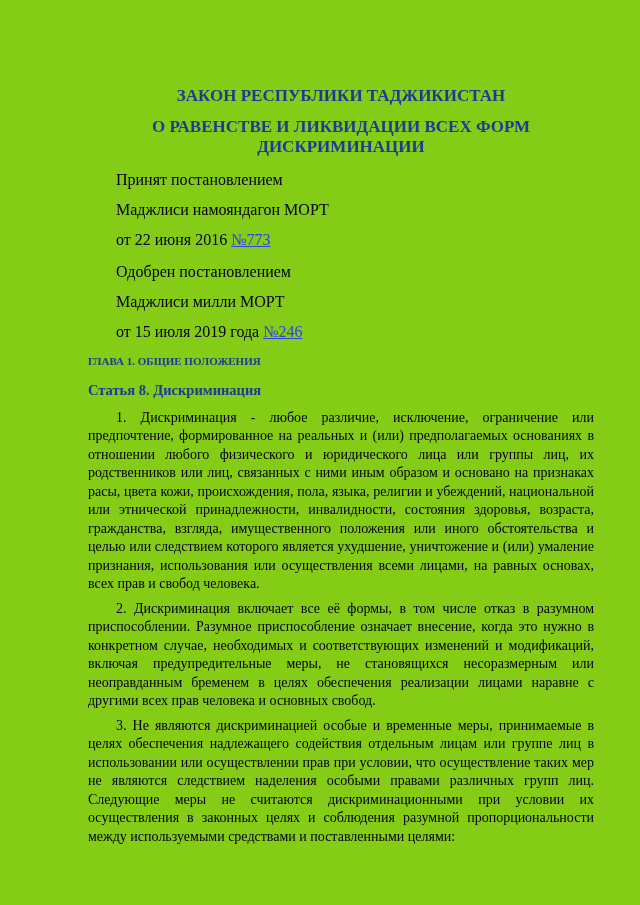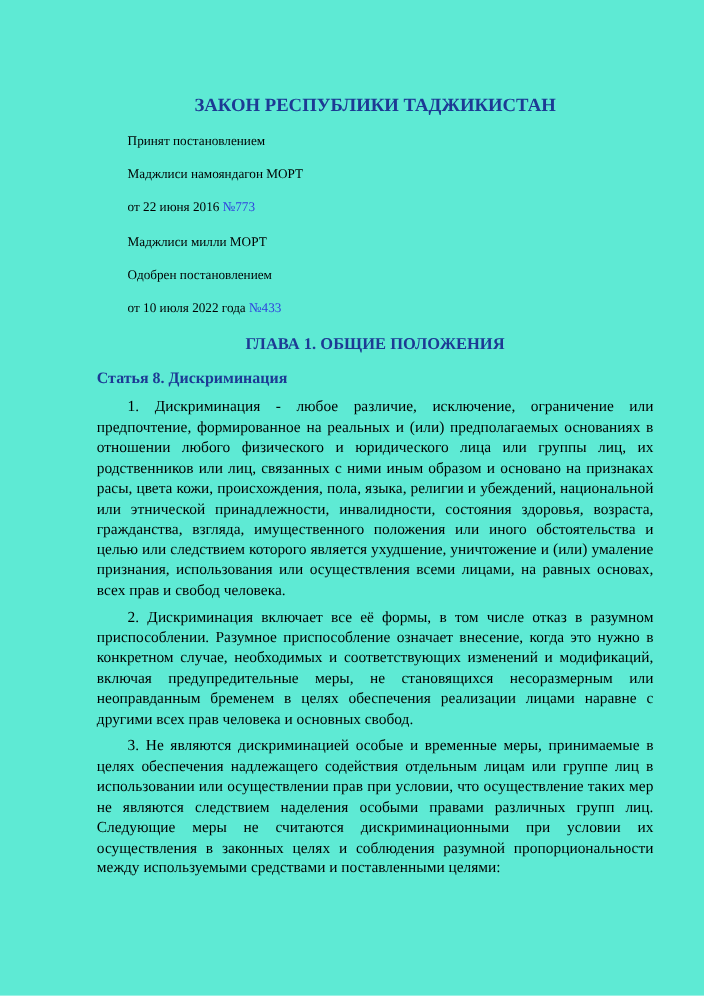--- a/index.html
+++ b/index.html
@@ -12,21 +12,21 @@
     height: 905px;
     overflow: hidden;
   }
   .page {
     box-sizing: border-box;
     width: 640px;
     height: 905px;
     padding: 86px 46px 20px 88px;
     font-family: "Liberation Serif", "DejaVu Serif", serif;
     color: #000000;
-    background: #5eead4;
+    background: #84cc16;
   }
   .doc-title {
     margin: 0 0 10px 0;
     color: #1d3a94;
     font-weight: bold;
     font-size: 17px;
     line-height: 1.22;
     text-align: center;
   }
   .doc-subtitle {
@@ -35,71 +35,73 @@
     font-weight: bold;
     font-size: 17px;
     line-height: 1.22;
     text-align: center;
   }
   .meta-block {
     margin: 0 0 15px 0;
   }
   .meta-block p {
     margin: 13px 0 7px 0;
-    font-size: 12px;
+    font-size: 16px;
     line-height: 17px;
     text-indent: 28px;
     text-align: left;
   }
   .doc-link {
     color: #3142de;
+    text-decoration: underline;
     cursor: pointer;
   }
   .body-par {
     margin: 0 0 6px 0;
     font-size: 14px;
     line-height: 18.5px;
     text-align: justify;
     text-indent: 28px;
   }
   .chapter-heading {
     margin: 12px 0 14px 0;
     color: #1d3a94;
     font-weight: bold;
-    font-size: 15px;
+    font-size: 11px;
     line-height: 1.2;
-    text-align: center;
+    text-align: left;
   }
   .article-heading {
     margin: 0 0 9px 0;
     color: #1d3a94;
     font-weight: bold;
     font-size: 14.5px;
     line-height: 1.2;
     text-align: left;
   }
 </style>
 </head>
 <body>
 
 <div class="page">
 
   <h1 class="doc-title">ЗАКОН РЕСПУБЛИКИ ТАДЖИКИСТАН</h1>
 
+  <h2 class="doc-subtitle">О РАВЕНСТВЕ И ЛИКВИДАЦИИ ВСЕХ ФОРМ ДИСКРИМИНАЦИИ</h2>
 
   <div class="meta-block">
     <p>Принят постановлением</p>
     <p>Маджлиси намояндагон МОРТ</p>
     <p><span>от 22 июня 2016 </span><a class="doc-link">№773</a></p>
   </div>
 
   <div class="meta-block">
+    <p>Одобрен постановлением</p>
     <p>Маджлиси милли МОРТ</p>
-    <p>Одобрен постановлением</p>
-    <p><span>от 10 июля 2022 года </span><a class="doc-link">№433</a></p>
+    <p><span>от 15 июля 2019 года </span><a class="doc-link">№246</a></p>
   </div>
 
 
   <h3 class="chapter-heading">ГЛАВА 1. ОБЩИЕ ПОЛОЖЕНИЯ</h3>
 
   <h4 class="article-heading">Статья 8. Дискриминация</h4>
 
   <p class="body-par">1. Дискриминация - любое различие, исключение, ограничение или предпочтение, формированное на реальных и (или) предполагаемых основаниях в отношении любого физического и юридического лица или группы лиц, их родственников или лиц, связанных с ними иным образом и основано на признаках расы, цвета кожи, происхождения, пола, языка, религии и убеждений, национальной или этнической принадлежности, инвалидности, состояния здоровья, возраста, гражданства, взгляда, имущественного положения или иного обстоятельства и целью или следствием которого является ухудшение, уничтожение и (или) умаление признания, использования или осуществления всеми лицами, на равных основах, всех прав и свобод человека.</p>
 
   <p class="body-par">2. Дискриминация включает все её формы, в том числе отказ в разумном приспособлении. Разумное приспособление означает внесение, когда это нужно в конкретном случае, необходимых и соответствующих изменений и модификаций, включая предупредительные меры, не становящихся несоразмерным или неоправданным бременем в целях обеспечения реализации лицами наравне с другими всех прав человека и основных свобод.</p>

